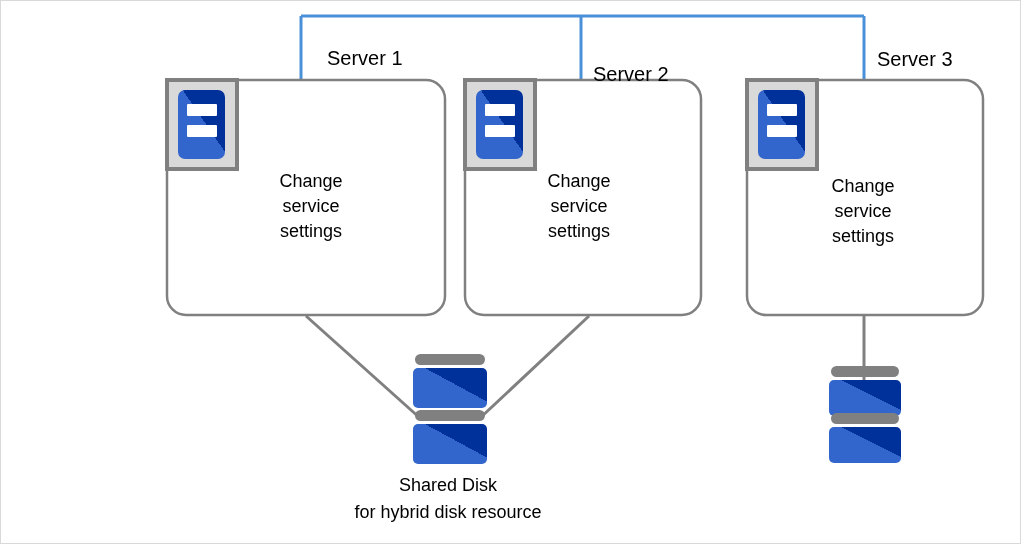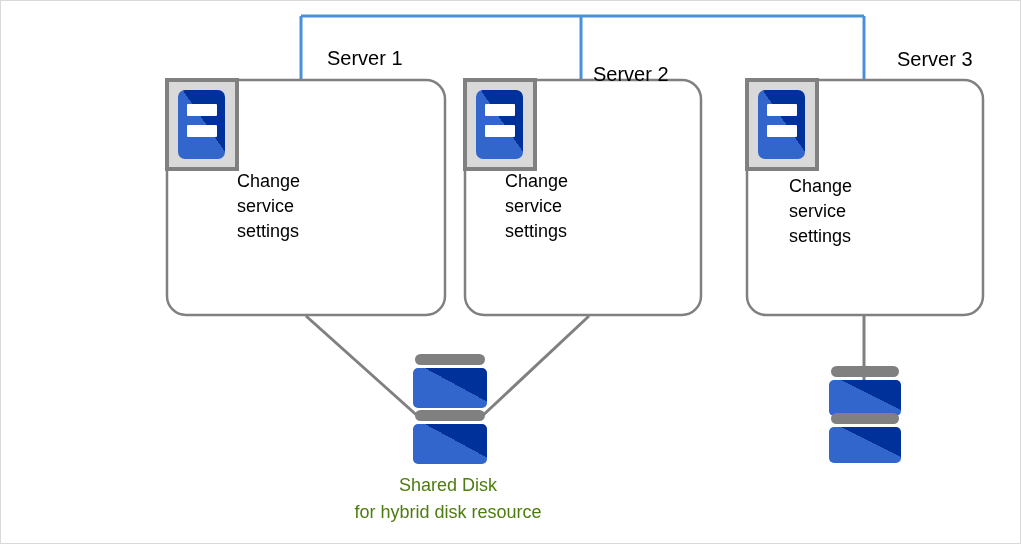--- a/index.html
+++ b/index.html
@@ -36,29 +36,29 @@
     font-size: 20px;
     color: #000000;
     white-space: nowrap;
     line-height: 1;
   }
 
   .box-text {
     position: absolute;
     font-size: 18px;
     color: #000000;
-    text-align: left;
+    text-align: center;
     line-height: 25px;
     white-space: pre-line;
   }
 
   .disk-caption {
     position: absolute;
     font-size: 18px;
-    color: #4d7c0f;
+    color: #000000;
     text-align: center;
     line-height: 27px;
     white-space: pre-line;
   }
 </style>
 </head>
 <body>
 
 <div id="canvas">
 
@@ -127,21 +127,21 @@
     <g>
       <rect x="830" y="365" width="68" height="11" rx="5.5" ry="5.5" fill="#808080"></rect>
       <rect x="828" y="379" width="72" height="36" rx="5" ry="5" fill="url(#blueSplitWide)"></rect>
       <rect x="830" y="412" width="68" height="11" rx="5.5" ry="5.5" fill="#808080"></rect>
       <rect x="828" y="426" width="72" height="36" rx="5" ry="5" fill="url(#blueSplitWide)"></rect>
     </g>
   </svg>
 
   <div class="srv-label" style="left:326px; top:47px;">Server 1</div>
   <div class="srv-label" style="left:592px; top:63px;">Server 2</div>
-  <div class="srv-label" style="left:876px; top:48px;margin-left:20px;">Server 3</div>
+  <div class="srv-label" style="left:876px; top:48px;">Server 3</div>
 
   <div class="box-text" style="left:236px; top:168px; width:148px;">Change
 service
 settings</div>
   <div class="box-text" style="left:504px; top:168px; width:148px;">Change
 service
 settings</div>
   <div class="box-text" style="left:788px; top:173px; width:148px;">Change
 service
 settings</div>

